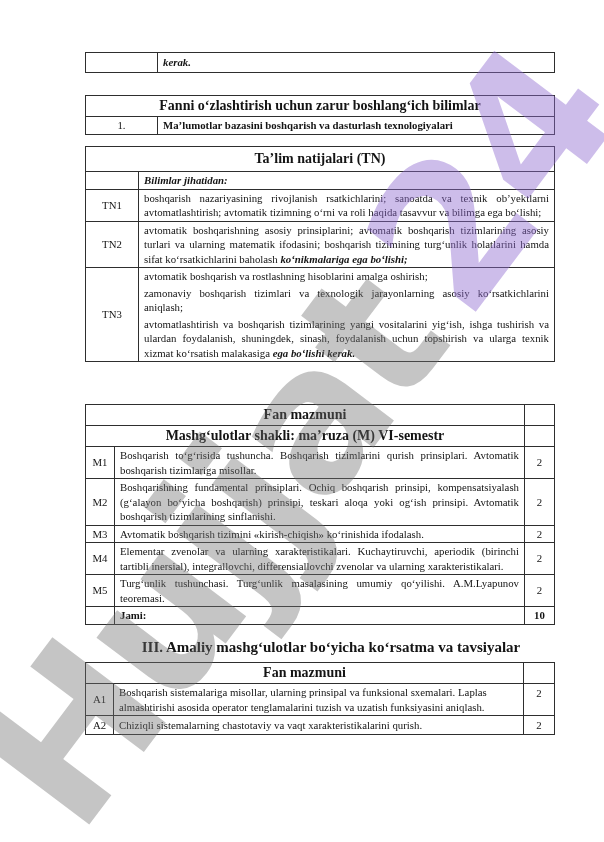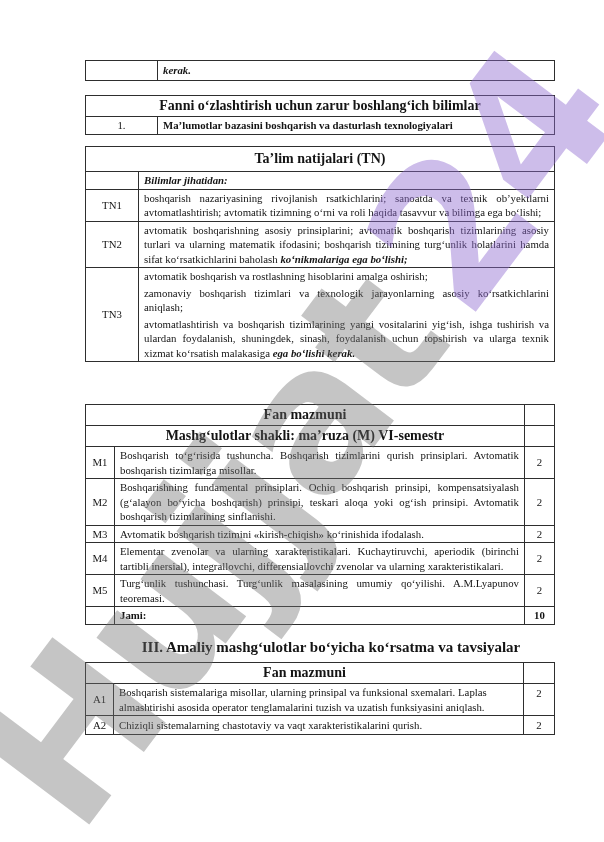--- a/index.html
+++ b/index.html
@@ -7,21 +7,21 @@
         font-family:"Liberation Serif","DejaVu Serif",serif;color:#141414;overflow:hidden;}
   table.doc{border-collapse:collapse;table-layout:fixed;position:absolute;left:85px;width:470px;background:transparent;}
   td{border:1px solid #2e2e2e;font-size:10.8px;line-height:14.5px;padding:1px 5px;vertical-align:middle;word-wrap:break-word;}
   td.th{font-weight:bold;text-align:center;font-size:14px;line-height:14px;padding:3px 4px;}
   td.code{text-align:center;}
   td.codeb{text-align:center;font-weight:normal;}
   td.just{text-align:justify;}
   td.hours{text-align:center;}
   .bi{font-weight:bold;font-style:italic;}
   .b{font-weight:bold;}
-  .t1{top:60px;}  .t2{top:95px;}  .t3{top:146px;}  .t4{top:404px;}  .t5{top:662px;}
+  .t1{top:52px;}  .t2{top:95px;}  .t3{top:146px;}  .t4{top:404px;}  .t5{top:662px;}
   .t1 td{padding:2px 5px;}
   .t2 td.th{padding:3px 4px;}
   .indent{padding-left:14px;}
   .t5 td.hours{vertical-align:top;padding-top:2px;}
   p{margin:0;}
   p + p{margin-top:2px;}
   .section-heading{position:absolute;left:96px;top:640px;width:470px;text-align:center;
         font-weight:bold;font-size:15px;line-height:15px;}
   
   .watermark{position:absolute;left:0;top:0;right:0;bottom:0;overflow:hidden;pointer-events:none;z-index:5;}

